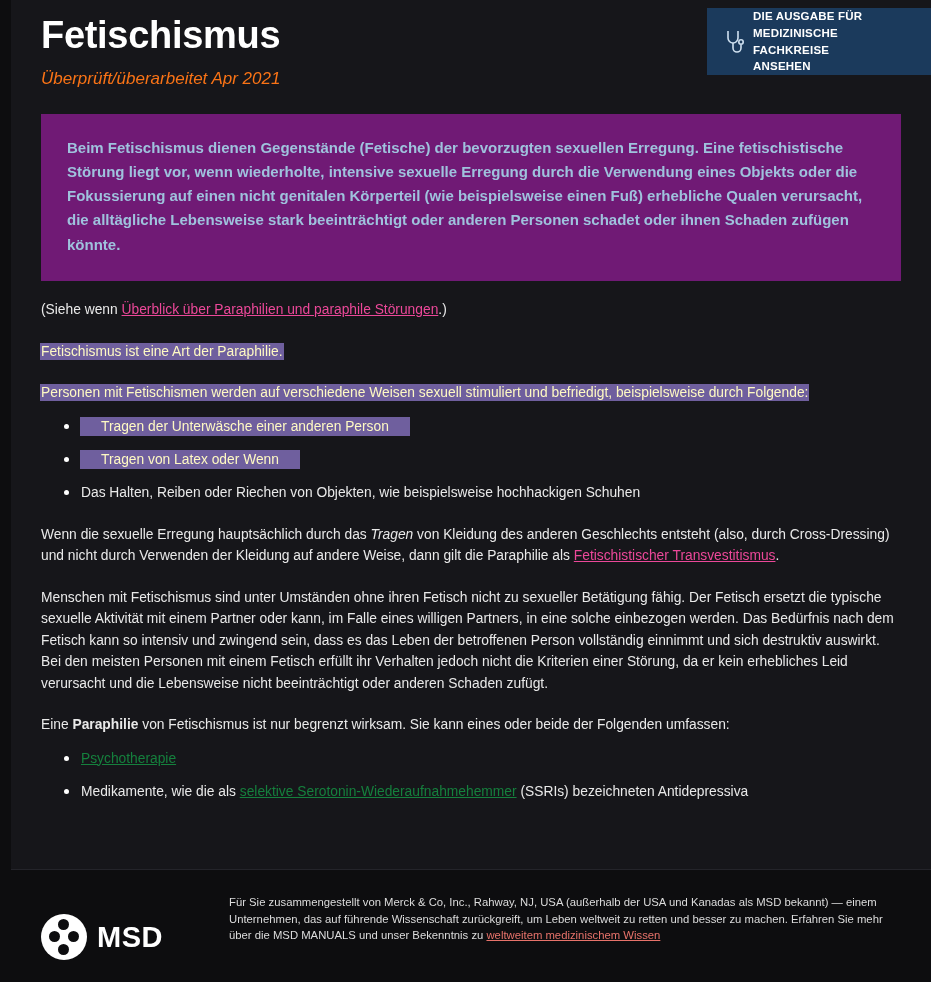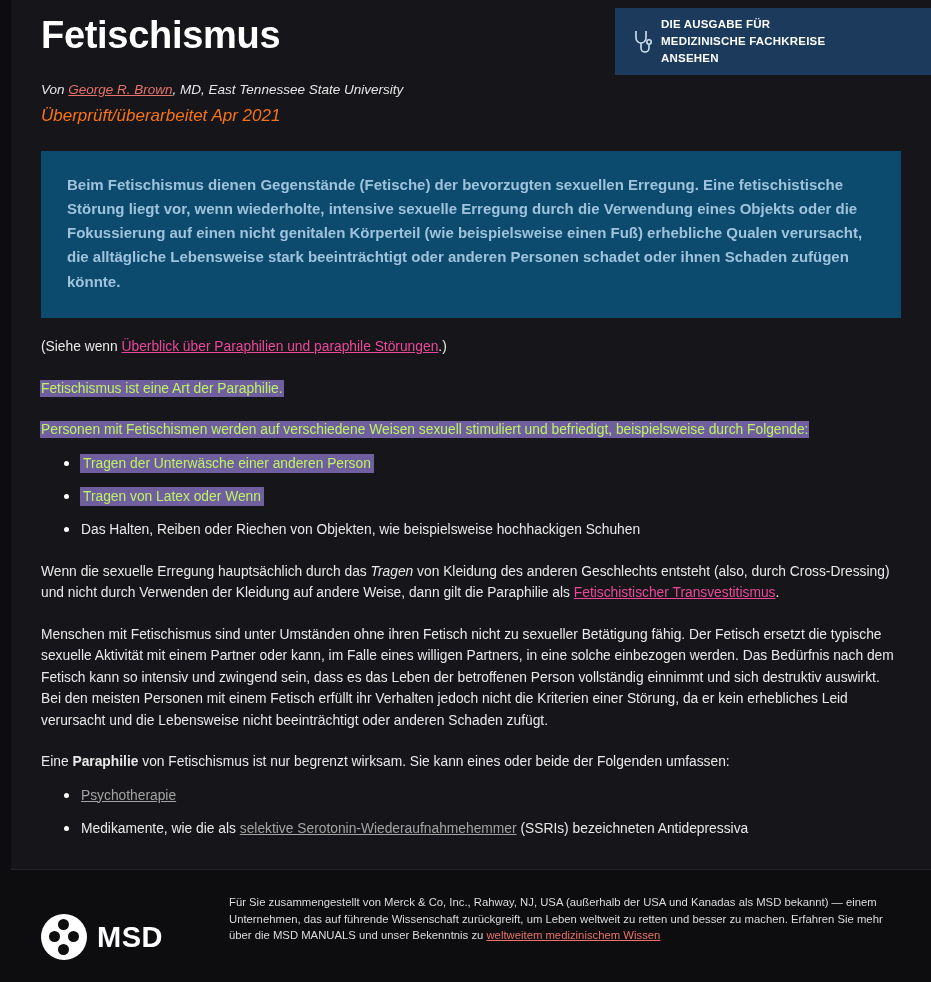--- a/index.html
+++ b/index.html
@@ -34,21 +34,21 @@
     top: 0;
     right: 0;
     bottom: 0;
   }
 
   
   .prof-banner {
     position: absolute;
     right: 0;
     top: 8px;
-    width: 316px;
+    width: 224px;
     height: 67px;
     background: #1b3a5c;
     display: flex;
     align-items: center;
     padding: 0 14px;
     box-sizing: border-box;
     cursor: pointer;
   }
   .prof-banner .stetho {
     flex: 0 0 26px;
@@ -94,21 +94,21 @@
   .reviewed {
     padding: 9px 0 0 30px;
     font-size: 17px;
     font-style: italic;
     color: #f97316;
   }
 
   
   .keybox {
     margin: 25px 30px 0 30px;
-    background: #0c4a6e;
+    background: #701a75;
     padding: 22px 26px 24px 26px;
     box-sizing: border-box;
   }
   .keybox p {
     margin: 0;
     font-size: 15px;
     line-height: 1.62;
     font-weight: bold;
     color: #9fc2dd;
   }
@@ -124,21 +124,21 @@
     color: #e9e9e9;
     margin: 20px 0 0 0;
   }
   .body p.tight { margin-top: 18px; }
   .body a {
     color: #ec4899;
     text-decoration: underline;
   }
   .sel {
     background: #6f5f9e;
-    color: #bef264;
+    color: #fef9c3;
     box-shadow: 0 0 0 1px #6f5f9e;
   }
   ul.bullets {
     margin: 12px 0 0 0;
     padding: 0 0 0 40px;
     list-style: none;
   }
   ul.bullets li {
     position: relative;
     font-size: 13.8px;
@@ -149,22 +149,22 @@
   ul.bullets li:before {
     content: "";
     position: absolute;
     left: -17px;
     top: 8px;
     width: 5px;
     height: 5px;
     border-radius: 50%;
     background: #ffffff;
   }
-  ul.bullets li .txt.sel { padding: 1px 2px; margin-top: 25px; }
-  ul.links li a { color: #a3a3a3; text-decoration: underline; text-align: center; }
+  ul.bullets li .txt.sel { padding: 1px 20px; margin-top: 25px; }
+  ul.links li a { color: #15803d; text-decoration: underline; text-align: center; }
 
   
   .footer {
     position: absolute;
     left: 11px;
     right: 0;
     bottom: 0;
     height: 112px;
     background: #0d0d0f;
     border-top: 1px solid #24242a;
@@ -263,24 +263,20 @@
       </span>
       <span class="ptext">
         <span>DIE AUSGABE FÜR</span><br>
         <span>MEDIZINISCHE FACHKREISE</span><br>
         <span>ANSEHEN</span>
       </span>
     </div>
 
     <h1 class="title">Fetischismus</h1>
 
-    <div class="byline">
-      <span>Von</span>
-      <a href="#">George R. Brown</a><span>, MD, East Tennessee State University</span>
-    </div>
 
     <div class="reviewed">Überprüft/überarbeitet Apr 2021</div>
 
     <div class="keybox">
       <p><span>Beim </span><strong class="hl">Fetischismus</strong><span> dienen Gegenstände (Fetische) der bevorzugten sexuellen Erregung. Eine </span><strong class="hl">fetischistische Störung</strong><span> liegt vor, wenn wiederholte, intensive sexuelle Erregung durch die Verwendung eines Objekts oder die Fokussierung auf einen nicht genitalen Körperteil (wie beispielsweise einen Fuß) erhebliche Qualen verursacht, die alltägliche Lebensweise stark beeinträchtigt oder anderen Personen schadet oder ihnen Schaden zufügen könnte.</span></p>
     </div>
 
     <div class="body">
 
       <p class="tight"><span>(Siehe wenn </span><a href="#">Überblick über Paraphilien und paraphile Störungen</a><span>.)</span></p>

